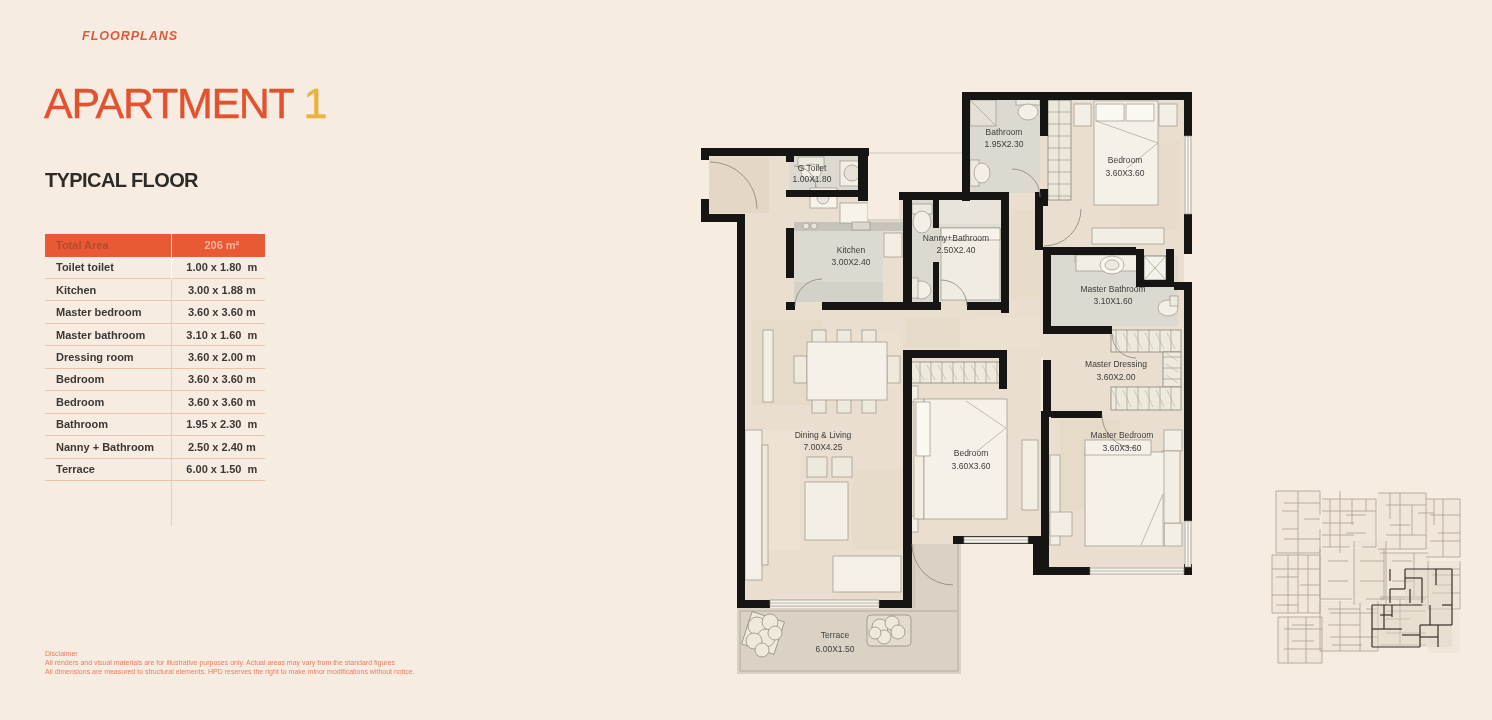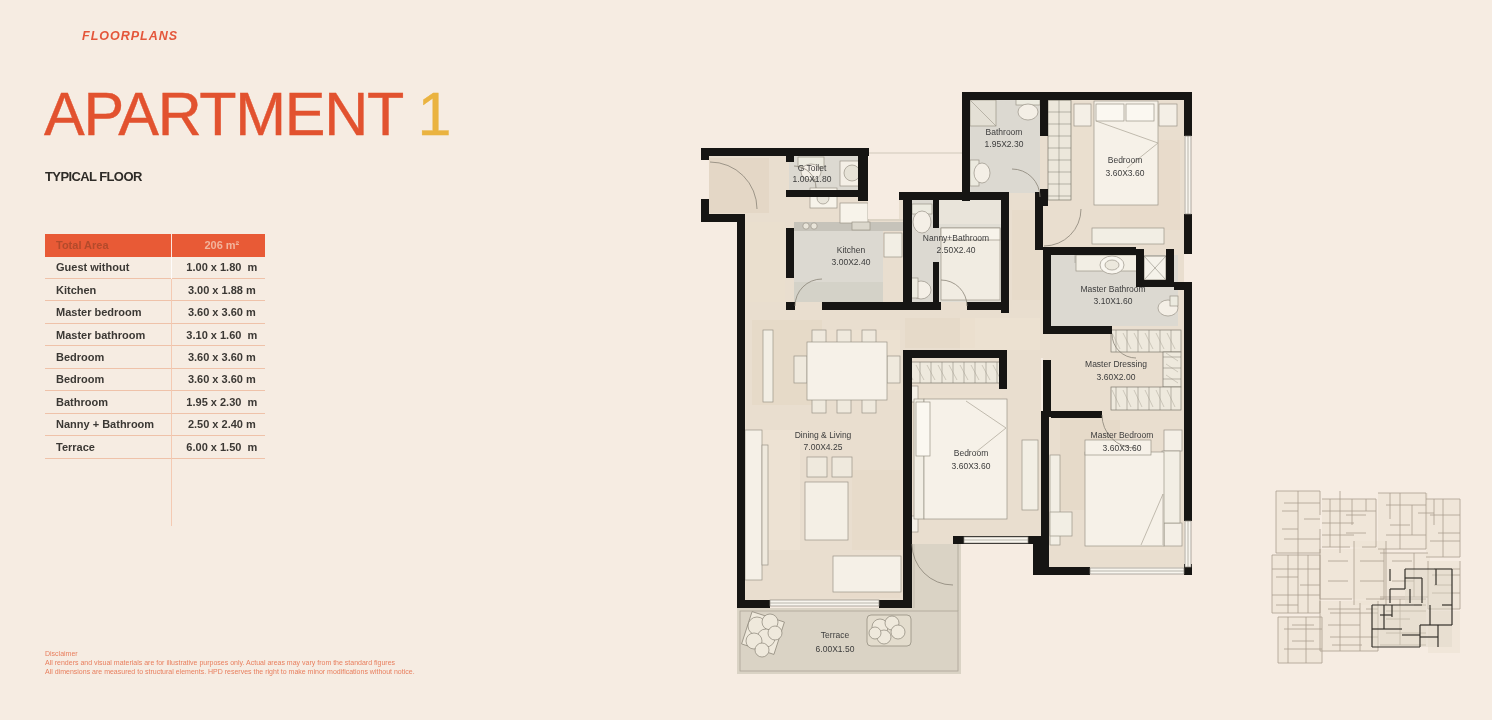--- a/index.html
+++ b/index.html
@@ -9,53 +9,57 @@
   .trow{height:22.46px;display:flex;align-items:center;box-sizing:border-box;
         border-bottom:1px solid rgba(232,152,112,0.5);}
   .tl{width:125px;padding-left:11px;font-weight:bold;color:#3b3834;}
   .tr{width:88px;text-align:center;color:#3b3834;font-weight:bold;}
 </style>
 </head>
 <body>
 
 <div class="abs" style="left:45px;top:29px;font-size:12.5px;font-style:italic;font-weight:bold;letter-spacing:1px;color:#e4563a;margin-left:37px;">FLOORPLANS</div>
 
-<div class="abs" style="left:44px;top:79px;font-size:61px;letter-spacing:-1.3px;color:#e2522f;-webkit-text-stroke:0.4px;">APARTMENT <span style="color:#eab340;">1</span></div>
-
-<div class="abs" style="left:45px;top:169px;font-size:13px;font-weight:bold;letter-spacing:-0.6px;color:#2e2b27;">TYPICAL FLOOR</div>
+<div class="abs" style="left:44px;top:79px;font-size:43px;letter-spacing:-1.3px;color:#e2522f;-webkit-text-stroke:0.4px;">APARTMENT <span style="color:#eab340;">1</span></div>
+
+<div class="abs" style="left:45px;top:169px;font-size:20px;font-weight:bold;letter-spacing:-0.6px;color:#2e2b27;">TYPICAL FLOOR</div>
 
 <div class="abs" style="left:45px;top:234px;width:220px;font-size:11px;">
 
   <div style="height:22.5px;background:#e85a36;display:flex;align-items:center;box-sizing:border-box;">
     <div style="width:125px;padding-left:11px;font-weight:bold;color:#b34a2b;">Total Area</div>
     <div style="width:88px;text-align:center;font-weight:bold;color:#f2b49c;">206 m²</div>
   </div>
 
 
 
   <div class="trow">
-      <div class="tl">Guest without</div>
+      <div class="tl">Toilet toilet</div>
       <div class="tr">1.00 x 1.80&nbsp; m</div>
     </div>
 
   <div class="trow">
       <div class="tl">Kitchen</div>
       <div class="tr">3.00 x 1.88 m</div>
     </div>
 
   <div class="trow">
       <div class="tl">Master bedroom</div>
       <div class="tr">3.60 x 3.60 m</div>
     </div>
 
   <div class="trow">
       <div class="tl">Master bathroom</div>
       <div class="tr">3.10 x 1.60&nbsp; m</div>
     </div>
 
+  <div class="trow">
+      <div class="tl">Dressing room</div>
+      <div class="tr">3.60 x 2.00 m</div>
+    </div>
 
   <div class="trow">
       <div class="tl">Bedroom</div>
       <div class="tr">3.60 x 3.60 m</div>
     </div>
 
   <div class="trow">
       <div class="tl">Bedroom</div>
       <div class="tr">3.60 x 3.60 m</div>
     </div>

